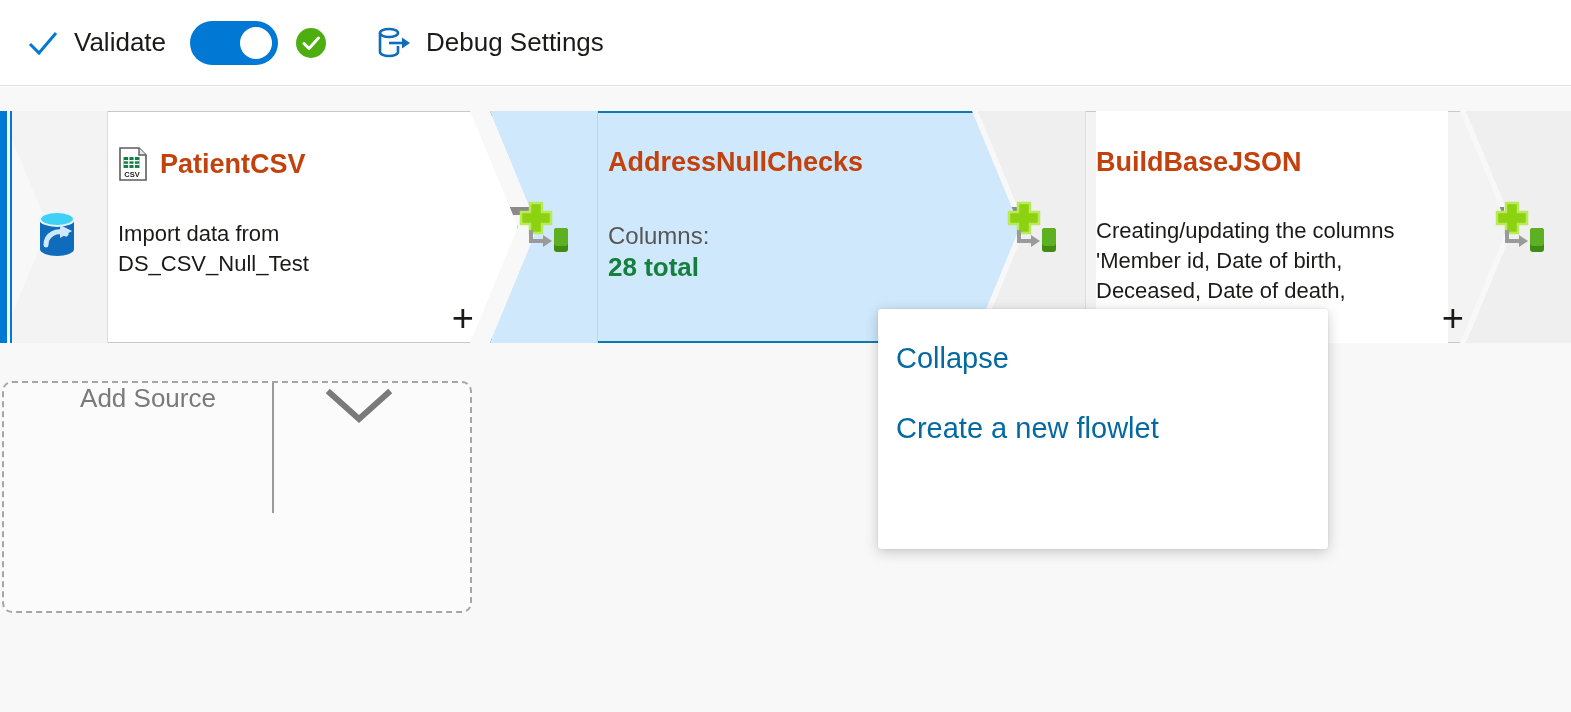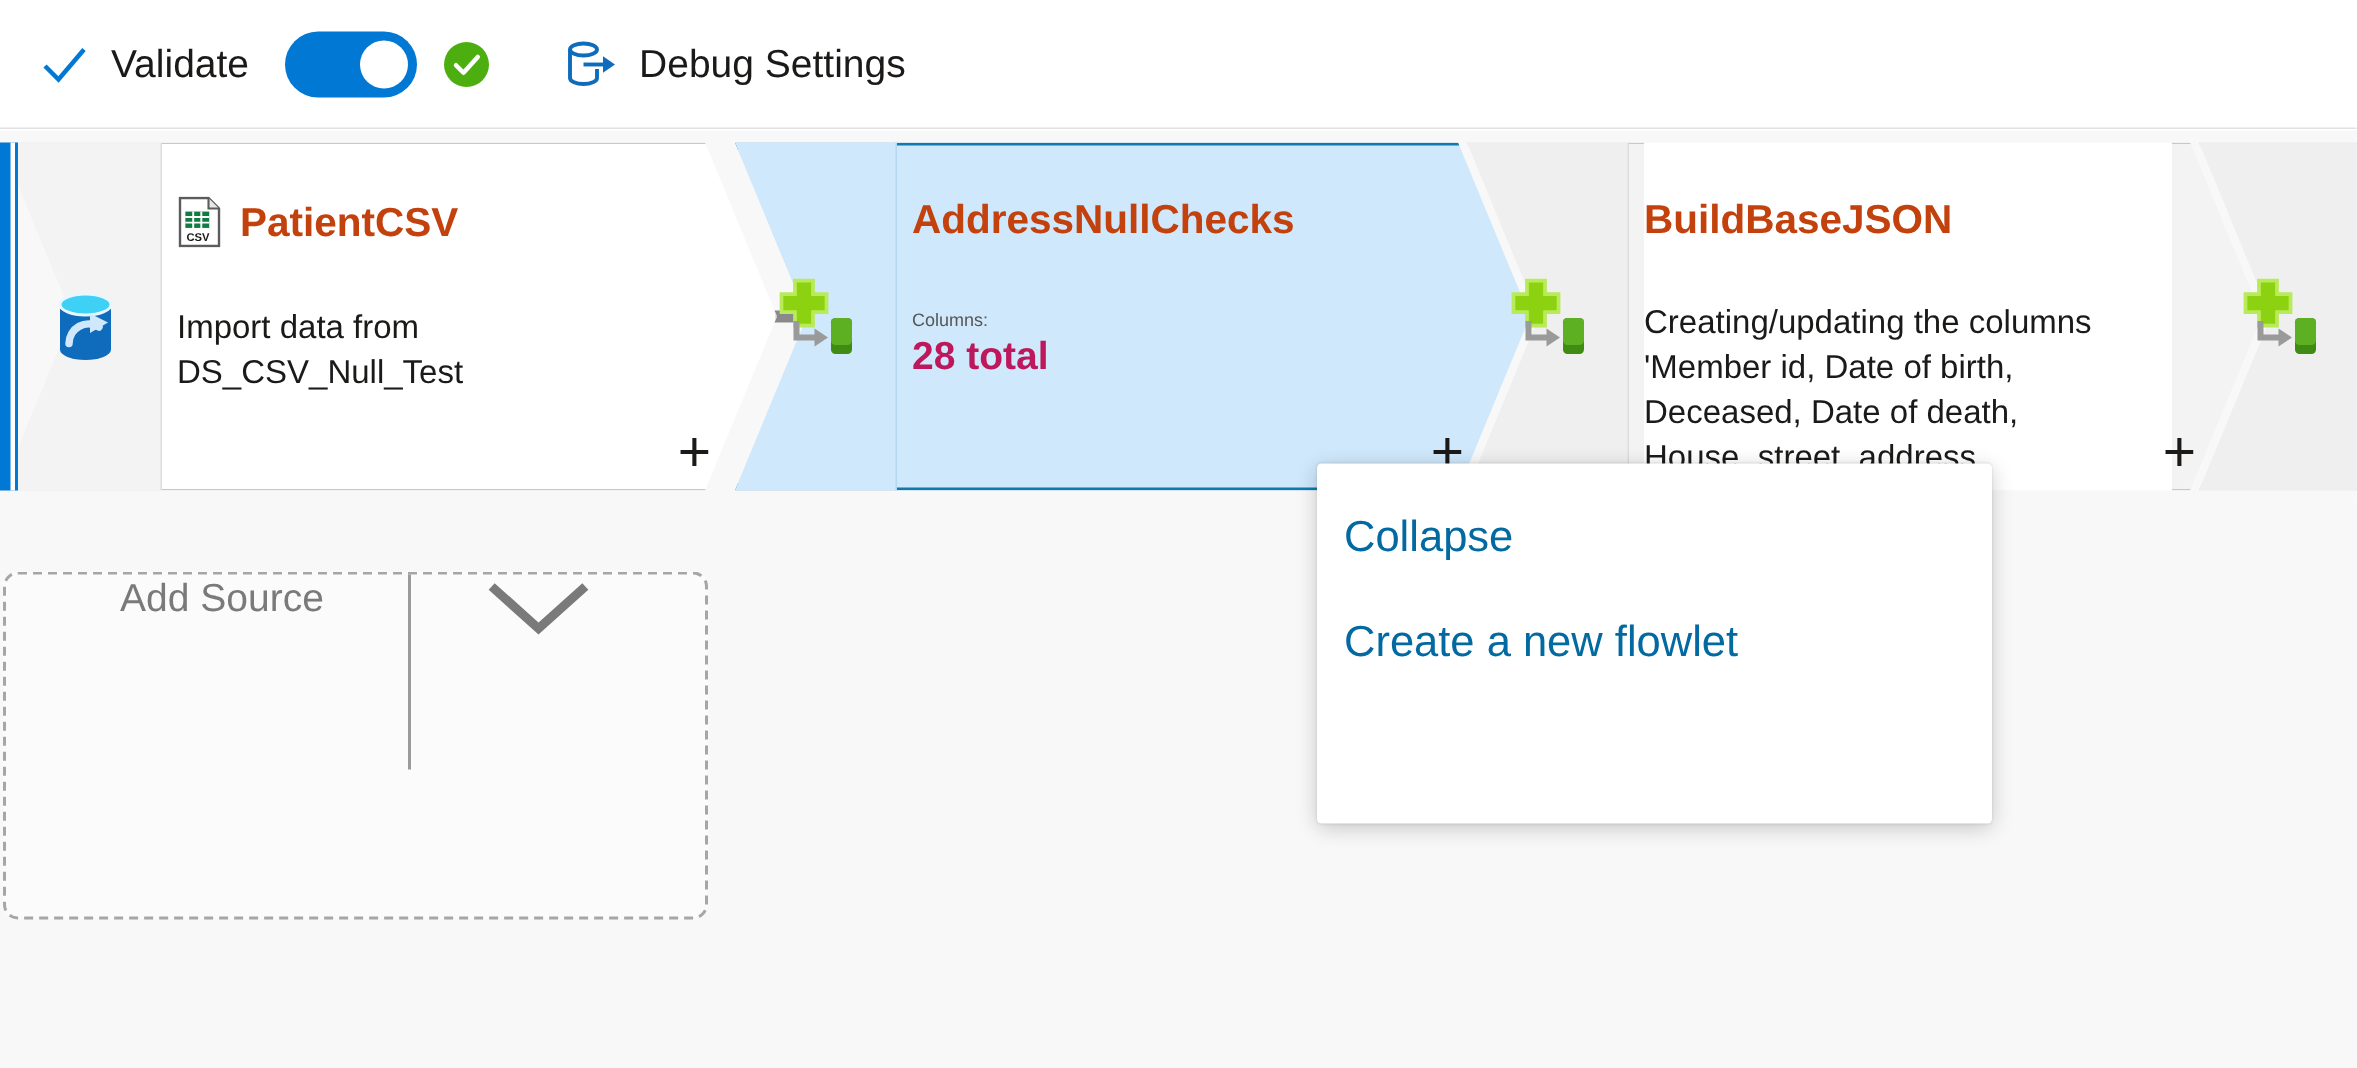--- a/index.html
+++ b/index.html
@@ -78,21 +78,21 @@
     position: absolute; left: 0; top: 87px;
     width: 1571px; height: 625px;
     background: #f8f8f8;
     overflow: hidden;
   }
 
   
   #graph { position: absolute; left: 0; top: 8px; height: 232px; width: 1571px; }
 
   .node {
-    position: absolute; top: 0; height: 232px;
+    position: absolute; top: 16px; height: 232px;
   }
   .node .shape {
     position: absolute; inset: 0;
     background: #ffffff;
     border: 1px solid #c8c8c8;
     clip-path: polygon(0 0, calc(100% - 48px) 0, 100% 50%, calc(100% - 48px) 100%, 0 100%, 48px 50%);
   }
   .node.gray .shape { background: #f3f3f3; }
   .node.selected .shape {
     background: #cfe8fb;
@@ -121,22 +121,22 @@
   }
   .node .title-row { display: flex; align-items: center; gap: 12px; }
   .node .title {
     font-size: 27px; font-weight: bold; color: #c2410c;
     white-space: nowrap;
   }
   .node .desc {
     margin-top: 38px;
     font-size: 22px; line-height: 1.36; color: #1b1a19;
   }
-  .node .sub-label { margin-top: 44px; font-size: 12px; color: #565656; }
-  .node .sub-value { font-size: 26px; font-weight: bold; color: #be185d; margin-top: 2px; }
+  .node .sub-label { margin-top: 44px; font-size: 24px; color: #565656; }
+  .node .sub-value { font-size: 26px; font-weight: bold; color: #15803d; margin-top: 2px; }
 
   .node .plus {
     position: absolute; right: 44px; bottom: 6px;
     font-size: 38px; color: #1b1a19; line-height: 1;
     font-family: "Liberation Sans", sans-serif;
     cursor: pointer;
   }
 
   .connector {
     position: absolute; top: 112px; height: 8px;

